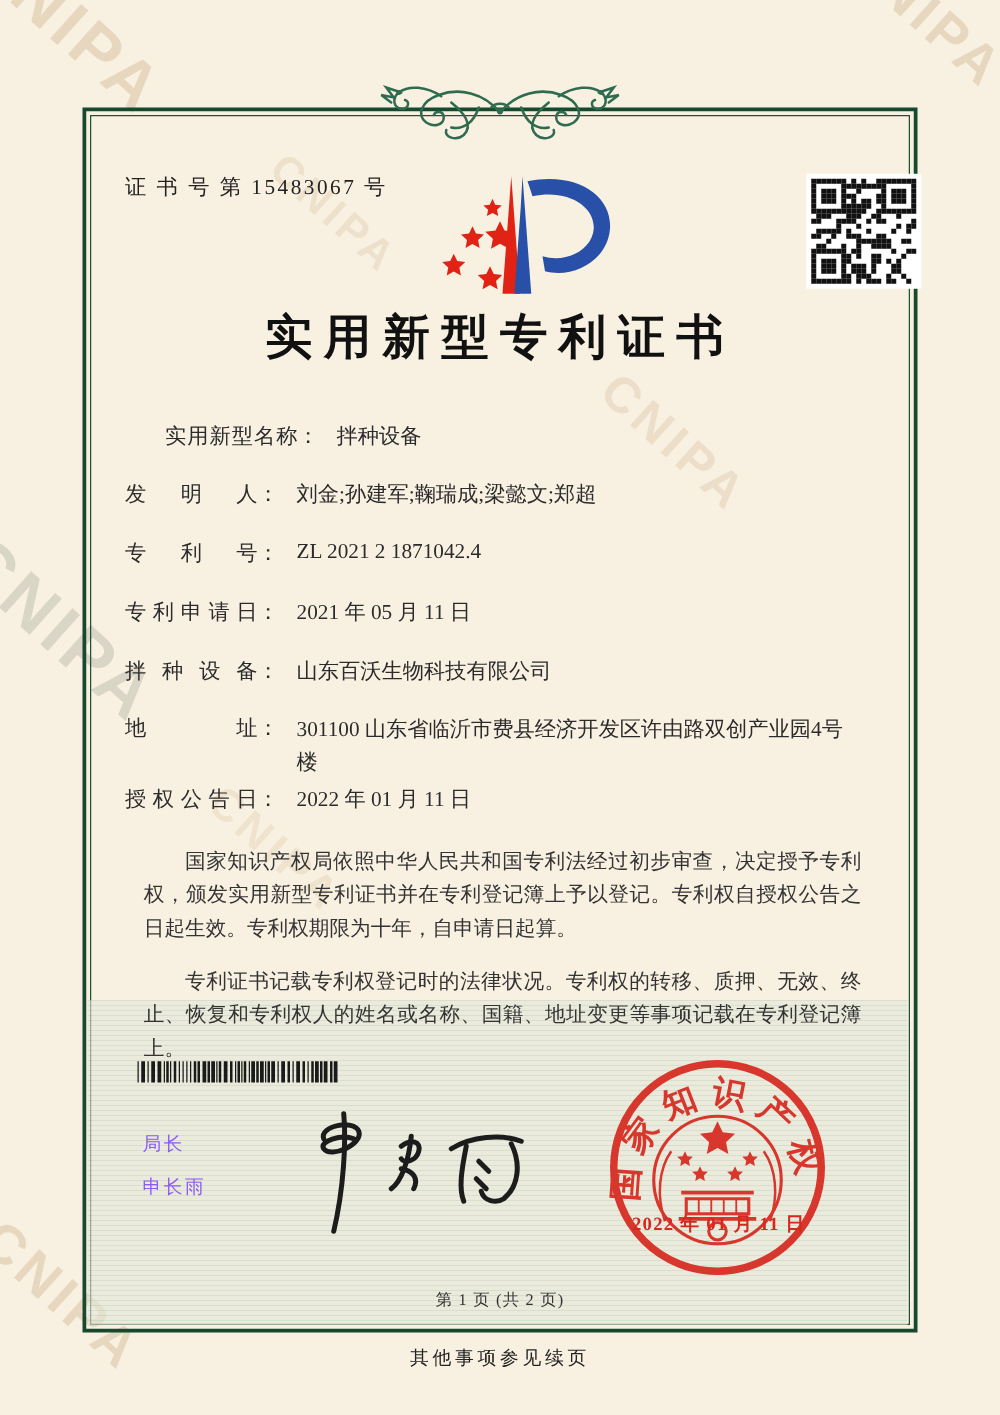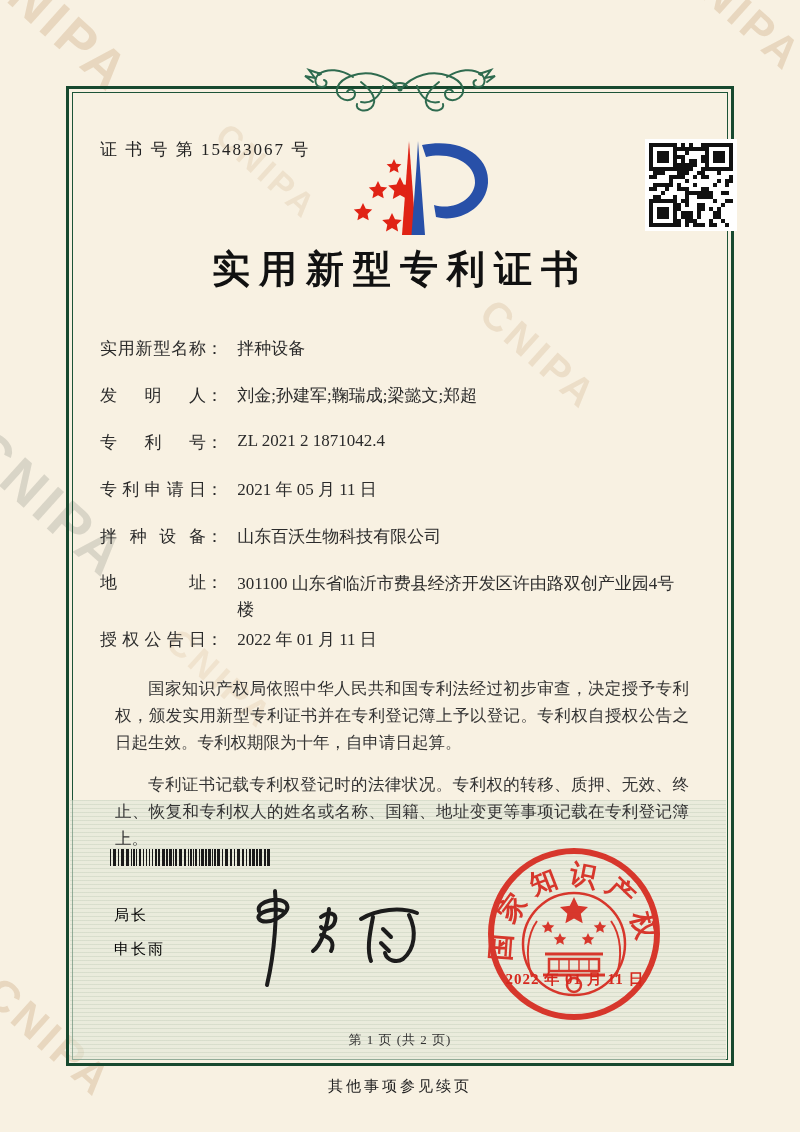--- a/index.html
+++ b/index.html
@@ -72,21 +72,21 @@
   }
   .paras p{margin:15px;text-indent:2em;}
   .barcode{
     position:absolute;left:110px;top:849px;height:17px;
     display:flex;align-items:stretch;
   }
   .bar{background:#1a1a1a;}
   .sig-label{
     position:absolute;left:114px;
     font-family:Liberation Serif, serif;
-    font-size:15px;color:#000000;letter-spacing:2px;
+    font-size:15px;color:#8b5cf6;letter-spacing:2px;
   }
   .sig-svg{position:absolute;left:225px;top:885px;}
   .seal{position:absolute;left:487px;top:847px;}
   .seal-date{
     position:absolute;left:497px;top:970px;width:156px;
     text-align:center;font-size:15px;font-weight:bold;
     color:#d6281e;letter-spacing:1px;white-space:nowrap;
   }
   .page-info{
     position:absolute;left:0;top:1031px;width:100%;
@@ -635,21 +635,21 @@
         <div class="qr-cell"></div>
         <div class="qr-cell"></div>
         <div class="qr-cell on"></div>
         <div class="qr-cell"></div>
       </div>
     </div>
 
   <div class="title">实用新型专利证书</div>
 
   <div class="fields">
-    <div class="frow" style="top:337px;">
+    <div class="frow" style="top:337px;margin-left:32px;">
       <span class="flabel">实用新型名称</span><span class="fcolon">：</span>
       <span class="fvalue">拌种设备</span>
     </div>
     <div class="frow" style="top:384px;">
       <span class="flabel">发明人</span><span class="fcolon">：</span>
       <span class="fvalue">刘金;孙建军;鞠瑞成;梁懿文;郑超</span>
     </div>
     <div class="frow" style="top:431px;">
       <span class="flabel">专利号</span><span class="fcolon">：</span>
       <span class="fvalue">ZL 2021 2 1871042.4</span>

